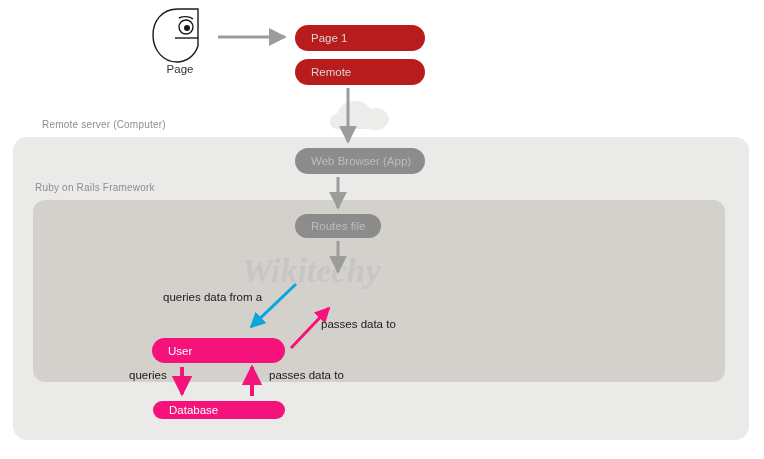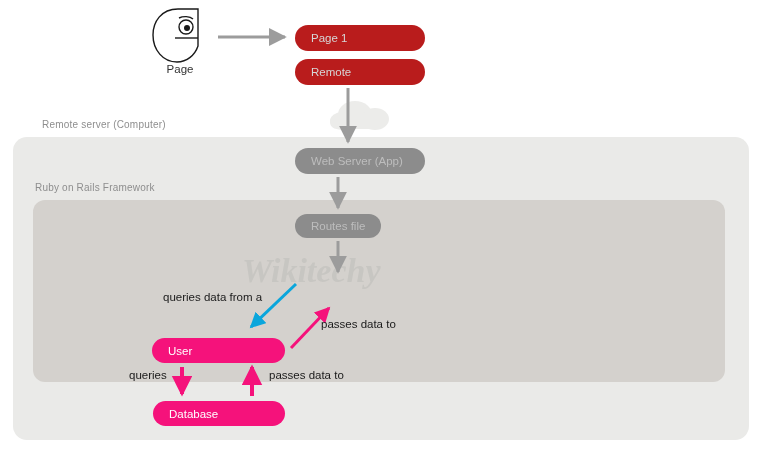--- a/index.html
+++ b/index.html
@@ -80,21 +80,21 @@
     font-size: 11.5px;
     padding-left: 16px;
   }
 
   .box-page1     { left: 295px; top: 25px;  width: 130px; height: 26px; }
   .box-browser   { left: 295px; top: 59px;  width: 130px; height: 26px; }
   .box-webserver { left: 295px; top: 148px; width: 130px; height: 26px; }
   .box-routes    { left: 295px; top: 214px; width: 86px;  height: 24px; border-radius: 14px; }
   .box-controller{ left: 295px; top: 277px; width: 130px; height: 25px; }
   .box-model     { left: 152px; top: 338px; width: 133px; height: 25px; }
-  .box-database  { left: 153px; top: 401px; width: 132px; height: 25px; }
+  .box-database  { left: 153px; top: 401px; width: 132px; height: 18px; }
 
   
   .arrow-label {
     color: #1a1a1a;
     font-size: 11.5px;
     white-space: nowrap;
   }
   .lbl-requests { left: 163px; top: 291px; }
   .lbl-passes-c { left: 321px; top: 318px; }
   .lbl-queries  { left: 129px; top: 369px; text-align: center; }
@@ -188,21 +188,21 @@
   </svg>
   <div class="abs user-label">Page</div>
 
   <div class="abs box box-grey-light box-page1">
     <span>Page 1</span>
   </div>
   <div class="abs box box-grey-light box-browser">
     <span>Remote</span>
   </div>
   <div class="abs box box-grey-dark box-webserver">
-    <span>Web Server (App)</span>
+    <span>Web Browser (App)</span>
   </div>
   <div class="abs box box-grey-dark box-routes">
     <span>Routes file</span>
   </div>
   <div class="abs box box-pink box-model">
     <span>User</span>
   </div>
   <div class="abs box box-pink box-database">
     <span>Database</span>
   </div>

